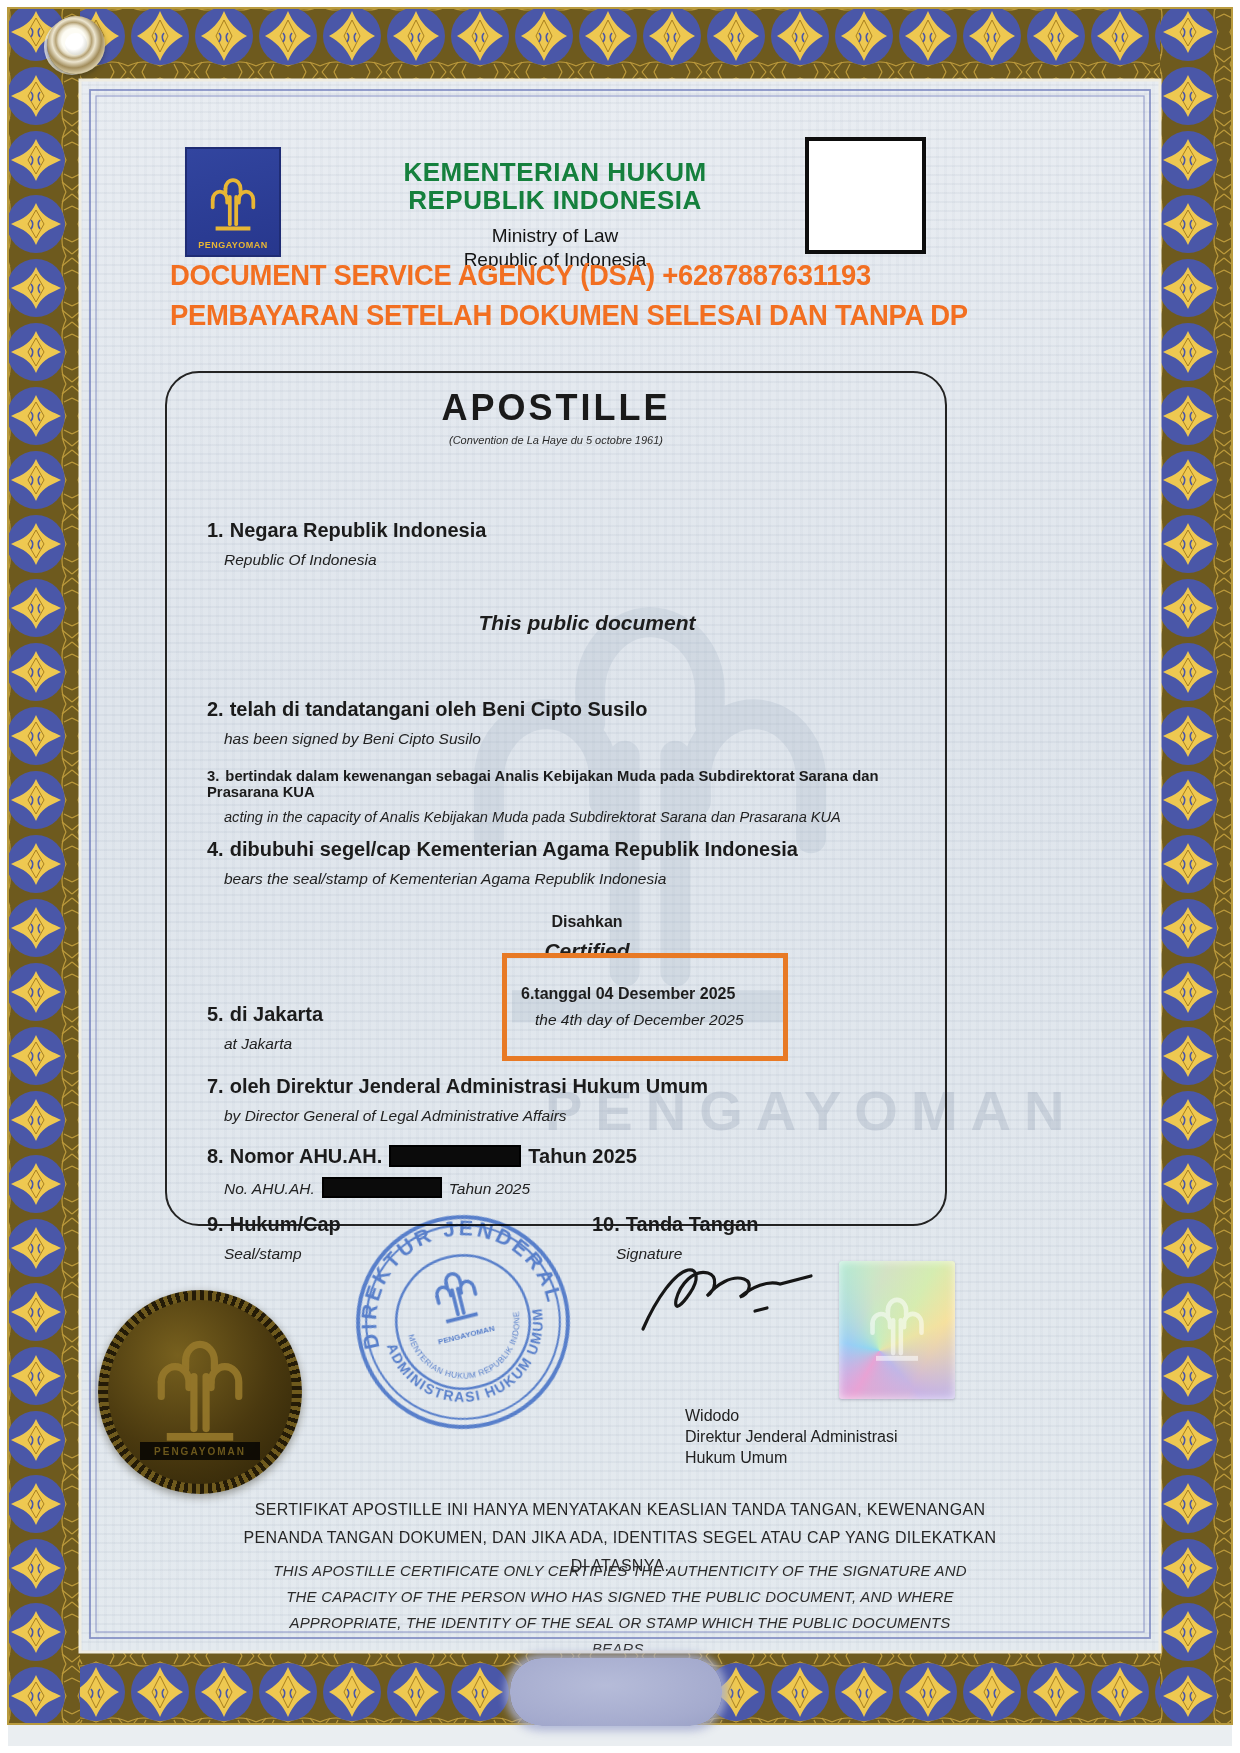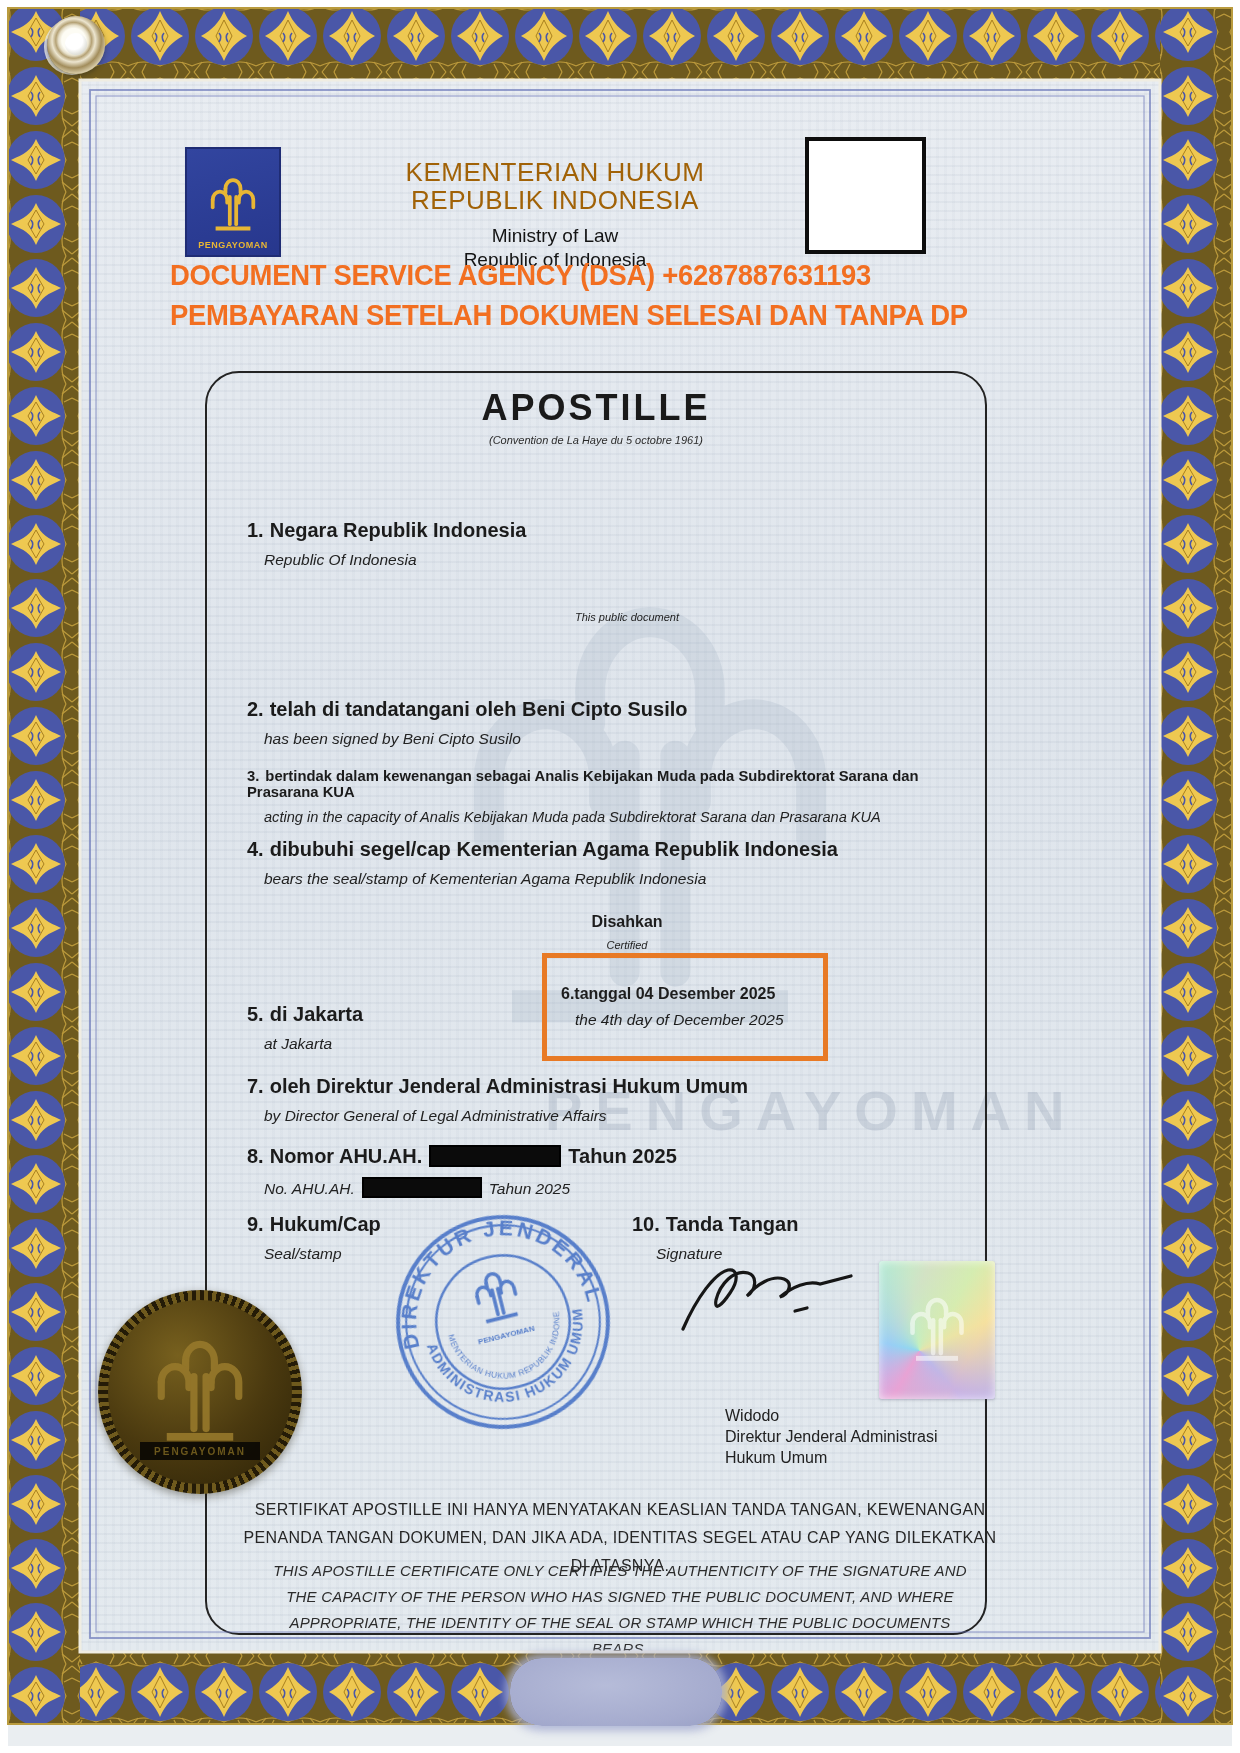--- a/index.html
+++ b/index.html
@@ -30,49 +30,49 @@
   .grommet::after{content:"";position:absolute;left:31%;top:30%;width:38%;height:38%;border-radius:50%;
     background:radial-gradient(circle at 40% 35%, #ffffff 0 45%, #dcdcd4 75%, #b9b6a8 100%);}
 
   
   .logo{position:absolute;left:185px;top:147px;width:96px;height:110px;z-index:5;
     background:linear-gradient(165deg,#32459f,#27378d);border:2px solid #1f2c74;
     display:flex;flex-direction:column;align-items:center;justify-content:flex-end;box-sizing:border-box;}
   .logo .emb{color:#e8b634;margin-bottom:2px;}
   .logo-caption{font-size:9px;font-weight:bold;color:#e8b634;letter-spacing:.5px;margin-bottom:5px;}
   .ministry{position:absolute;left:320px;top:158px;width:470px;text-align:center;z-index:5;}
-  .ministry .idl{font-size:26px;font-weight:normal;line-height:28px;letter-spacing:.5px;color:#a16207;}
+  .ministry .idl{font-size:26px;font-weight:bold;line-height:28px;letter-spacing:.5px;color:#15803d;}
   .ministry .enl{font-size:19px;font-weight:normal;line-height:24px;color:#141414;}
   .ministry .gap{height:10px;}
   .redaction-box{position:absolute;left:805px;top:137px;width:121px;height:117px;
     background:#ffffff;border:4px solid #0d0d0d;z-index:5;box-sizing:border-box;}
 
   
   .agency{position:absolute;left:170px;top:255px;z-index:6;color:#f26f21;font-weight:bold;
     font-size:28px;line-height:37px;letter-spacing:-.3px;transform:scale(.98,1.08);
     transform-origin:left top;white-space:nowrap;}
 
   
-  .cert-box{position:absolute;left:165px;top:371px;width:782px;height:1264px;z-index:3;
-    border:2.5px solid #232323;border-radius:34px;box-sizing:border-box;margin-left:40px;}
+  .cert-box{position:absolute;left:165px;top:371px;width:782px;height:855px;z-index:3;
+    border:2.5px solid #232323;border-radius:34px;box-sizing:border-box;}
   .cert-title{position:absolute;left:0;top:14px;width:100%;text-align:center;
     font-size:36px;font-weight:bold;letter-spacing:3px;color:#1a1a1a;}
   .cert-conv{position:absolute;left:0;top:61px;width:100%;text-align:center;
     font-style:italic;font-size:11px;color:#2b2b2b;}
 
   .item{position:absolute;left:40px;width:700px;}
   .item .l1{font-weight:bold;font-size:20px;color:#1b1b1b;}
   .item .l2{font-style:italic;font-size:15.5px;font-weight:normal;color:#222;
     margin-top:9px;padding-left:17px;}
   .item .num{margin-right:6px;}
   .item.tight .l1{font-size:14.8px;}
   .item.tight .l2{font-size:14.6px;}
   .center-block{position:absolute;left:30px;width:780px;text-align:center;}
   .center-block .l1{font-weight:bold;font-size:16px;}
-  .center-block .l2{font-style:italic;font-size:11px;margin-top:16px;}
+  .center-block .l2{font-style:italic;font-size:21px;margin-top:16px;font-weight:bold;}
   .center-block.small-gap .l2{margin-top:8px;}
 
   .orange-box{position:absolute;left:335px;top:580px;width:286px;height:108px;box-sizing:border-box;
     border:5px solid #e87a25;display:flex;flex-direction:column;justify-content:center;
     padding-left:14px;}
   .orange-box .l1{font-weight:bold;font-size:16px;}
   .orange-box .l2{font-style:italic;font-size:15.5px;margin-top:8px;padding-left:14px;}
 
   .redact-sm{display:inline-block;vertical-align:-4px;background:#0b0b0b;border:2px solid #000;
     margin:0 7px;}

